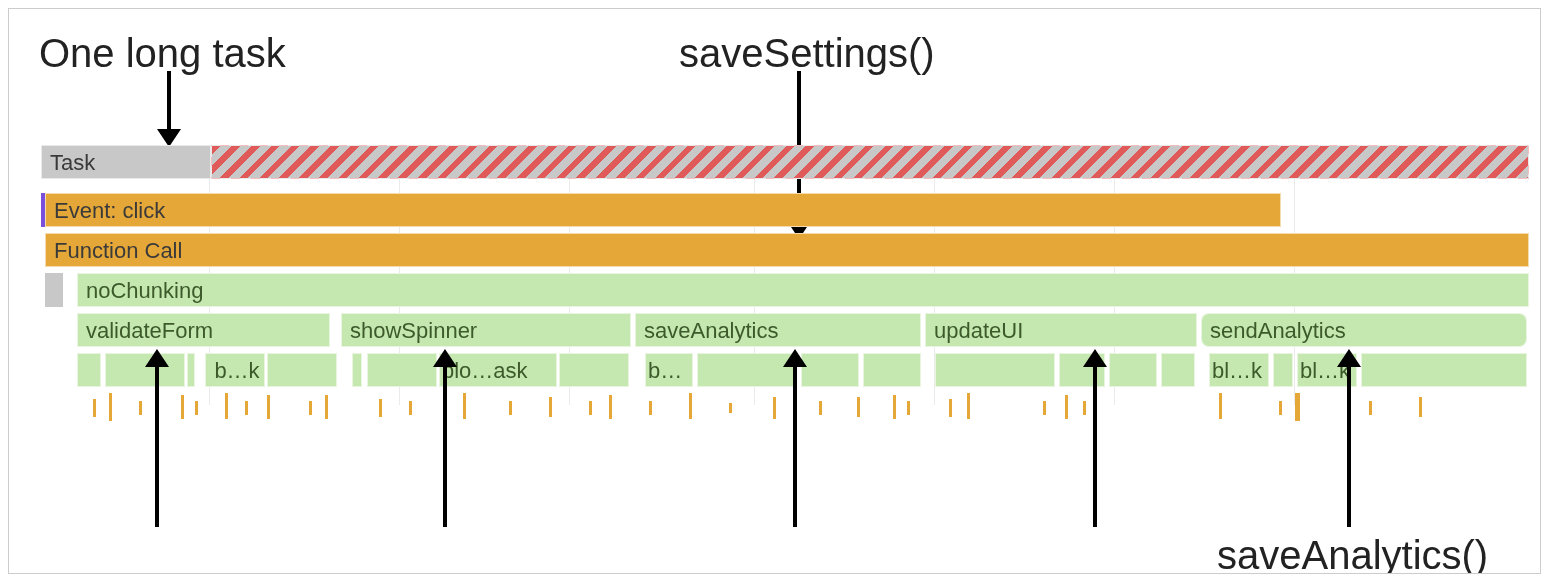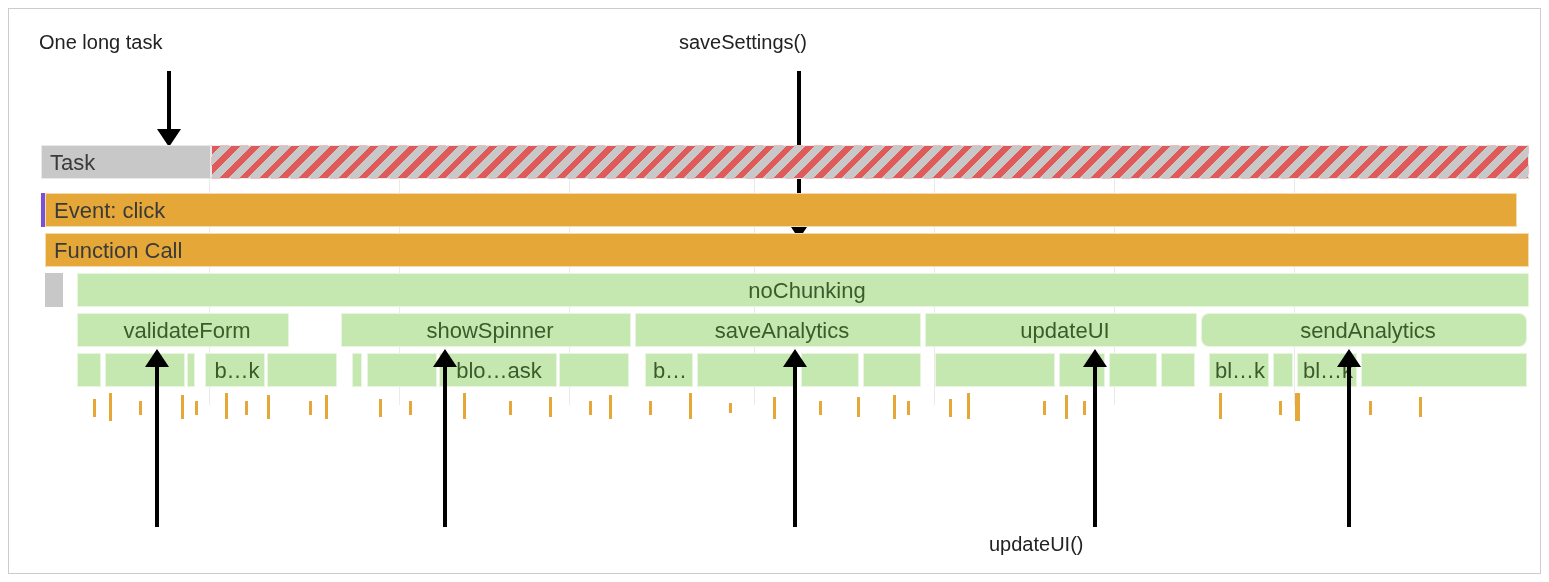--- a/index.html
+++ b/index.html
@@ -11,21 +11,21 @@
   .frame {
     width: 1533px;
     height: 566px;
     border: 1px solid #ccc;
     position: relative;
     background: #fff;
     overflow: hidden;
   }
   .annotation {
     position: absolute;
-    font-size: 20px;
+    font-size: 40px;
     color: #222;
     white-space: nowrap;
   }
   .arrow {
     position: absolute;
     pointer-events: none;
   }
   .flame {
     position: absolute;
     left: 0;
@@ -57,21 +57,20 @@
       #c8c8c8 6px,
       #c8c8c8 14px
     );
   }
   .bar-orange {
     background: #e5a838;
   }
   .bar-green {
     background: #c5e8b0;
     color: #3c5a2a;
-    text-align: center;
   }
   .tick-strip {
     position: absolute;
     height: 30px;
     left: 0; right: 0;
   }
   .tick {
     position: absolute;
     width: 3px;
     background: #e5a838;
@@ -118,35 +117,35 @@
     <div class="vgrid" style="left:1285px; top:0; height:260px;"></div>
 
     <div class="row" style="top:0;">
       <div class="bar bar-task" style="left:32px; width:170px;">Task</div>
       <div class="bar bar-task-long" style="left:202px; width:1318px; padding-left:0;"></div>
 
     </div>
 
     <div class="row" style="top:48px;">
       <div class="purple-edge" style="left:32px; top:0; width:4px; height:34px;"></div>
-      <div class="bar bar-orange" style="left:36px; width:1472px;">Event: click</div>
+      <div class="bar bar-orange" style="left:36px; width:1236px;">Event: click</div>
 
     </div>
 
     <div class="row" style="top:88px;">
       <div class="bar bar-orange" style="left:36px; width:1484px;">Function Call</div>
     </div>
 
     <div class="row" style="top:128px;">
       <div class="small-gray" style="left:36px; top:0; width:18px; height:34px;"></div>
       <div class="bar bar-green" style="left:68px; width:1452px;">noChunking</div>
     </div>
 
     <div class="row" style="top:168px;">
-      <div class="bar bar-green" style="left:68px; width:212px;">validateForm</div>
+      <div class="bar bar-green" style="left:68px; width:253px;">validateForm</div>
       <div class="bar bar-green" style="left:332px; width:290px;">showSpinner</div>
       <div class="bar bar-green" style="left:626px; width:286px;">saveAnalytics</div>
       <div class="bar bar-green" style="left:916px; width:272px;">updateUI</div>
       <div class="bar bar-green" style="left:1192px; width:326px;border-radius:8px;">sendAnalytics</div>
     </div>
 
     <div class="row" style="top:208px;">
       <div class="bar bar-green" style="left:68px; width:24px; padding-left:0;"></div>
       <div class="bar bar-green" style="left:96px; width:80px; padding-left:0;"></div>
       <div class="bar bar-green" style="left:178px; width:8px; padding-left:0;"></div>
@@ -227,15 +226,15 @@
   </svg>
   <svg class="arrow" style="left:1066px; top:340px;" width="40" height="178">
     <polygon points="8,18 32,18 20,0" fill="#000"></polygon>
     <line x1="20" y1="14" x2="20" y2="178" stroke="#000" stroke-width="4"></line>
   </svg>
   <svg class="arrow" style="left:1320px; top:340px;" width="40" height="178">
     <polygon points="8,18 32,18 20,0" fill="#000"></polygon>
     <line x1="20" y1="14" x2="20" y2="178" stroke="#000" stroke-width="4"></line>
   </svg>
 
-  <div class="annotation" style="left:980px; top:524px;">updateUI()</div>
+  <div class="annotation" style="left:1208px; top:524px;">saveAnalytics()</div>
 
 </div>
 
 </body></html>

